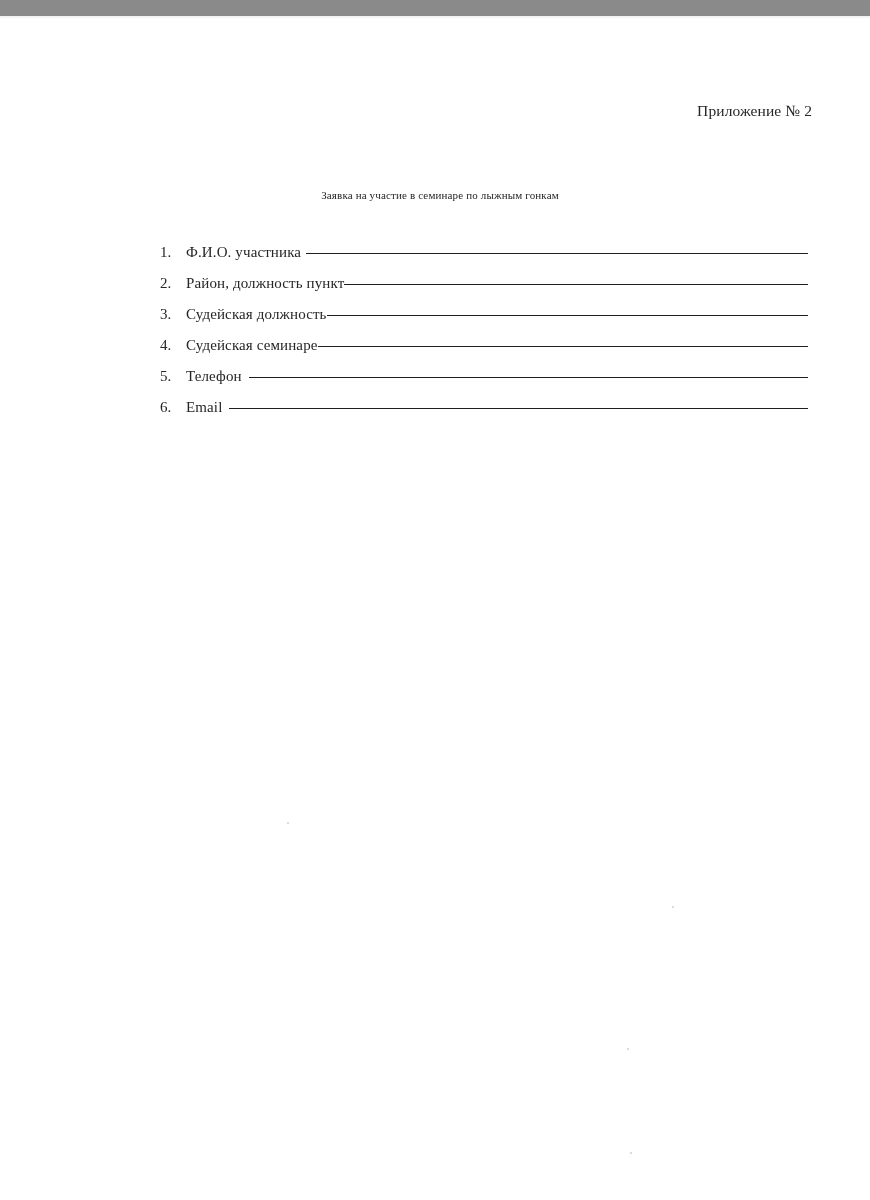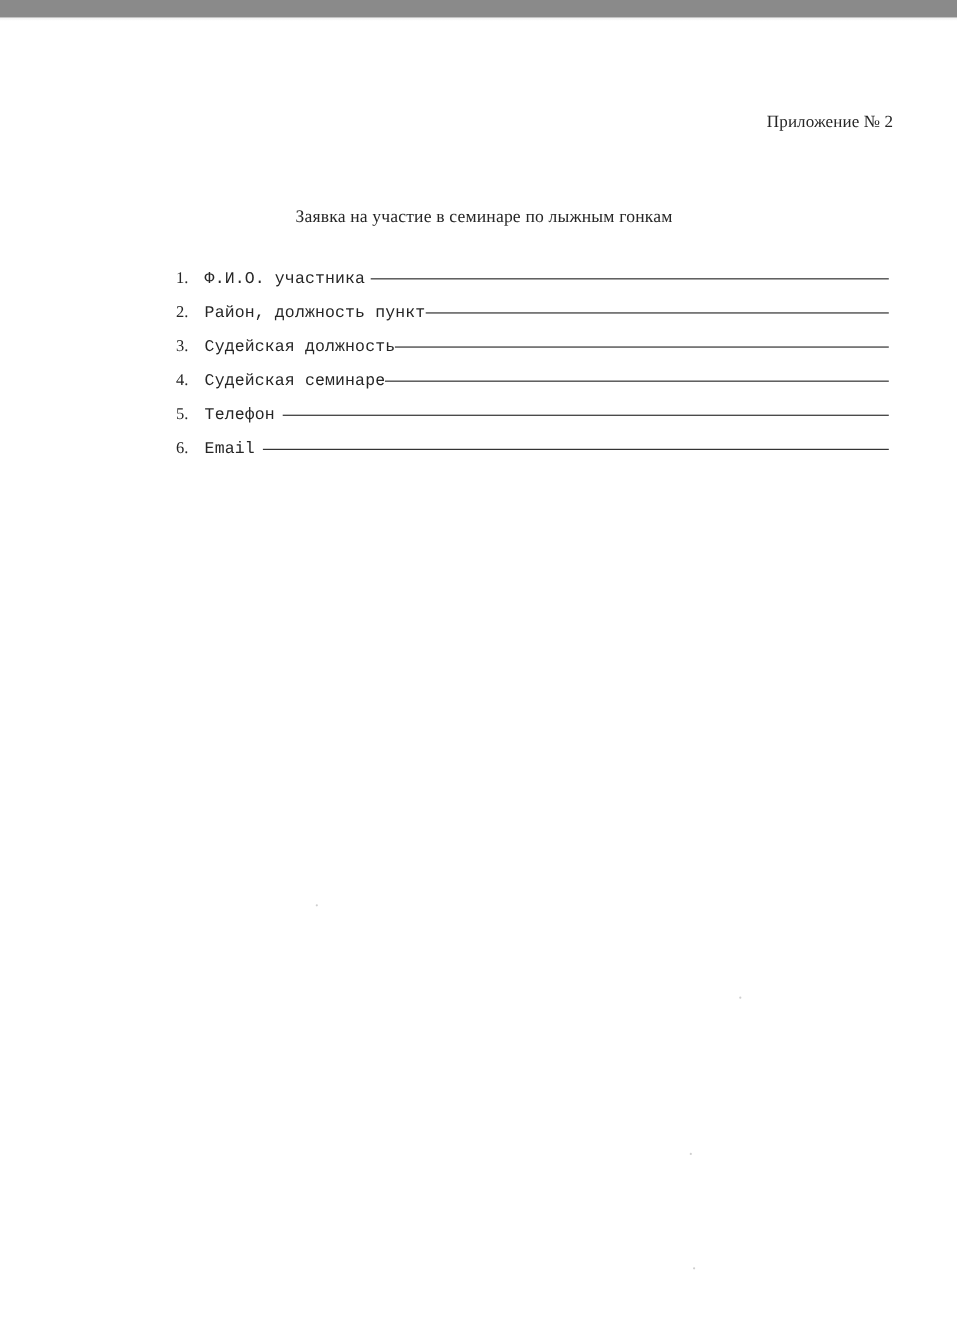--- a/index.html
+++ b/index.html
@@ -51,21 +51,21 @@
     text-decoration: underline;
     text-underline-offset: 2px;
   }
 
   .doc-title {
     position: absolute;
     left: 0;
     right: 0;
     top: 173px;
     text-align: center;
-    font-size: 16px;
+    font-size: 11px;
     letter-spacing: 0.15px;
     padding-left: 10px;
   }
 
   .fields {
     position: absolute;
     left: 160px;
     top: 228px;
     width: 648px;
   }
@@ -78,21 +78,20 @@
   }
   .field-num {
     width: 26px;
     flex: 0 0 26px;
     text-align: left;
     letter-spacing: 0.1px;
   }
   .field-label {
     flex: 0 0 auto;
     letter-spacing: 0.12px;
-    font-family: Liberation Mono, monospace;
   }
   .field-rule {
     flex: 1 1 auto;
     border-bottom: 1px solid #1f1f1f;
     position: relative;
     top: -3px;
     margin-left: 0;
     height: 12px;
   }
   .gap-1 { margin-left: 5px; }

